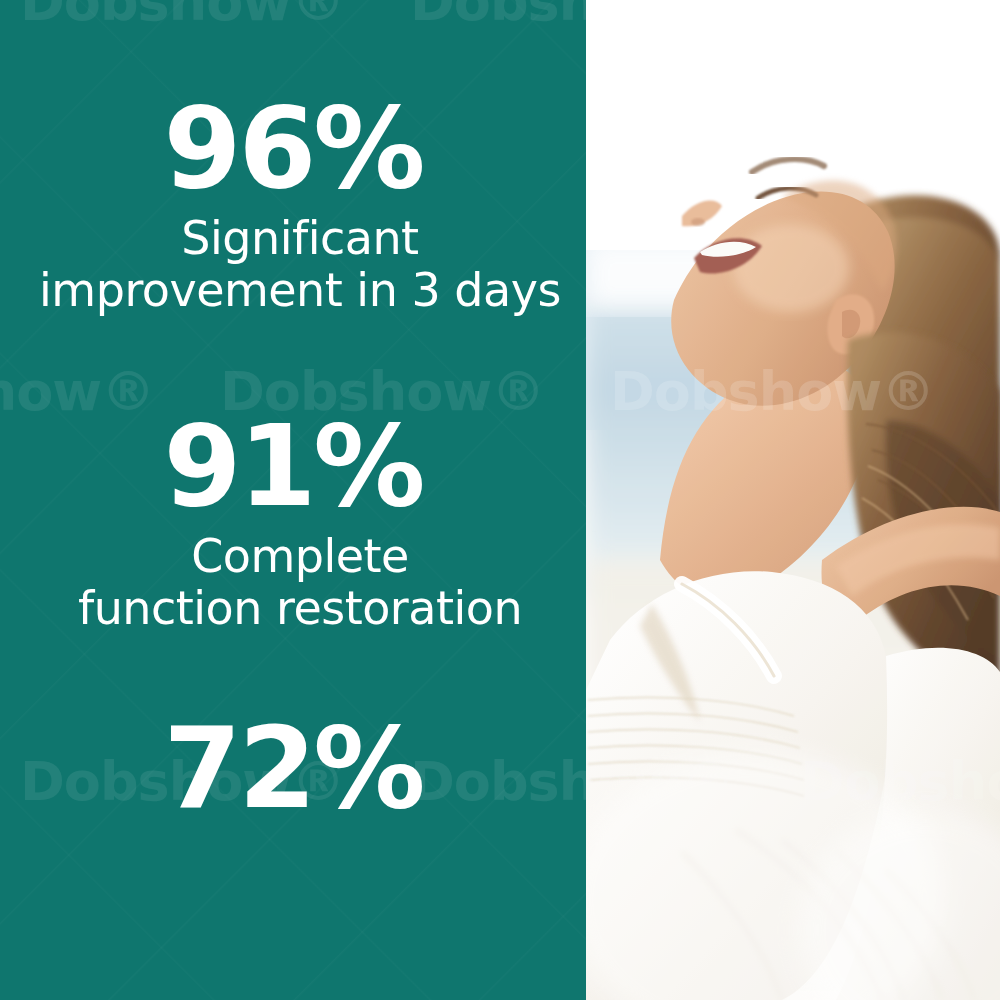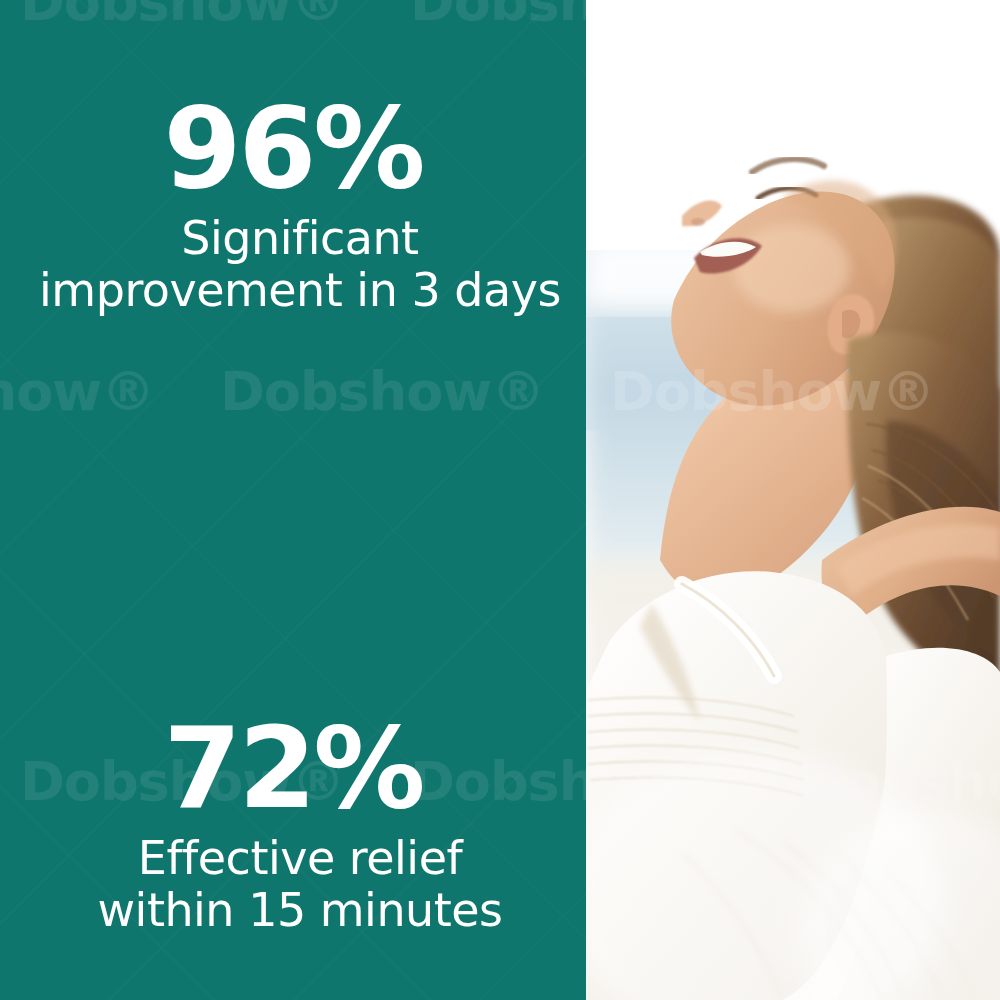--- a/index.html
+++ b/index.html
@@ -128,27 +128,30 @@
   <div id="stats-panel">
 
     <div class="stat-block" id="stat-block-1">
       <div class="stat-number">96%</div>
       <div class="stat-caption">
         <span class="cap-line">Significant</span>
         <span class="cap-line">improvement in 3 days</span>
       </div>
     </div>
 
+    <div class="stat-block" id="stat-block-2">
+      <div class="stat-number">91%</div>
+      <div class="stat-caption">
+        <span class="cap-line">Complete</span>
+        <span class="cap-line">function restoration</span>
+      </div>
+    </div>
 
     <div class="stat-block" id="stat-block-3">
       <div class="stat-number">72%</div>
-      <div class="stat-caption">
-        <span class="cap-line">Effective relief</span>
-        <span class="cap-line">within 15 minutes</span>
-      </div>
     </div>
 
   </div>
 
   <div id="photo">
     <svg id="photo-art" viewBox="0 0 414 1000" preserveAspectRatio="xMidYMid slice">
       <defs>
         <linearGradient id="skyGrad" x1="0" y1="0" x2="0" y2="1">
           <stop offset="0%" stop-color="#ffffff"></stop>
           <stop offset="26%" stop-color="#fdfeff"></stop>

